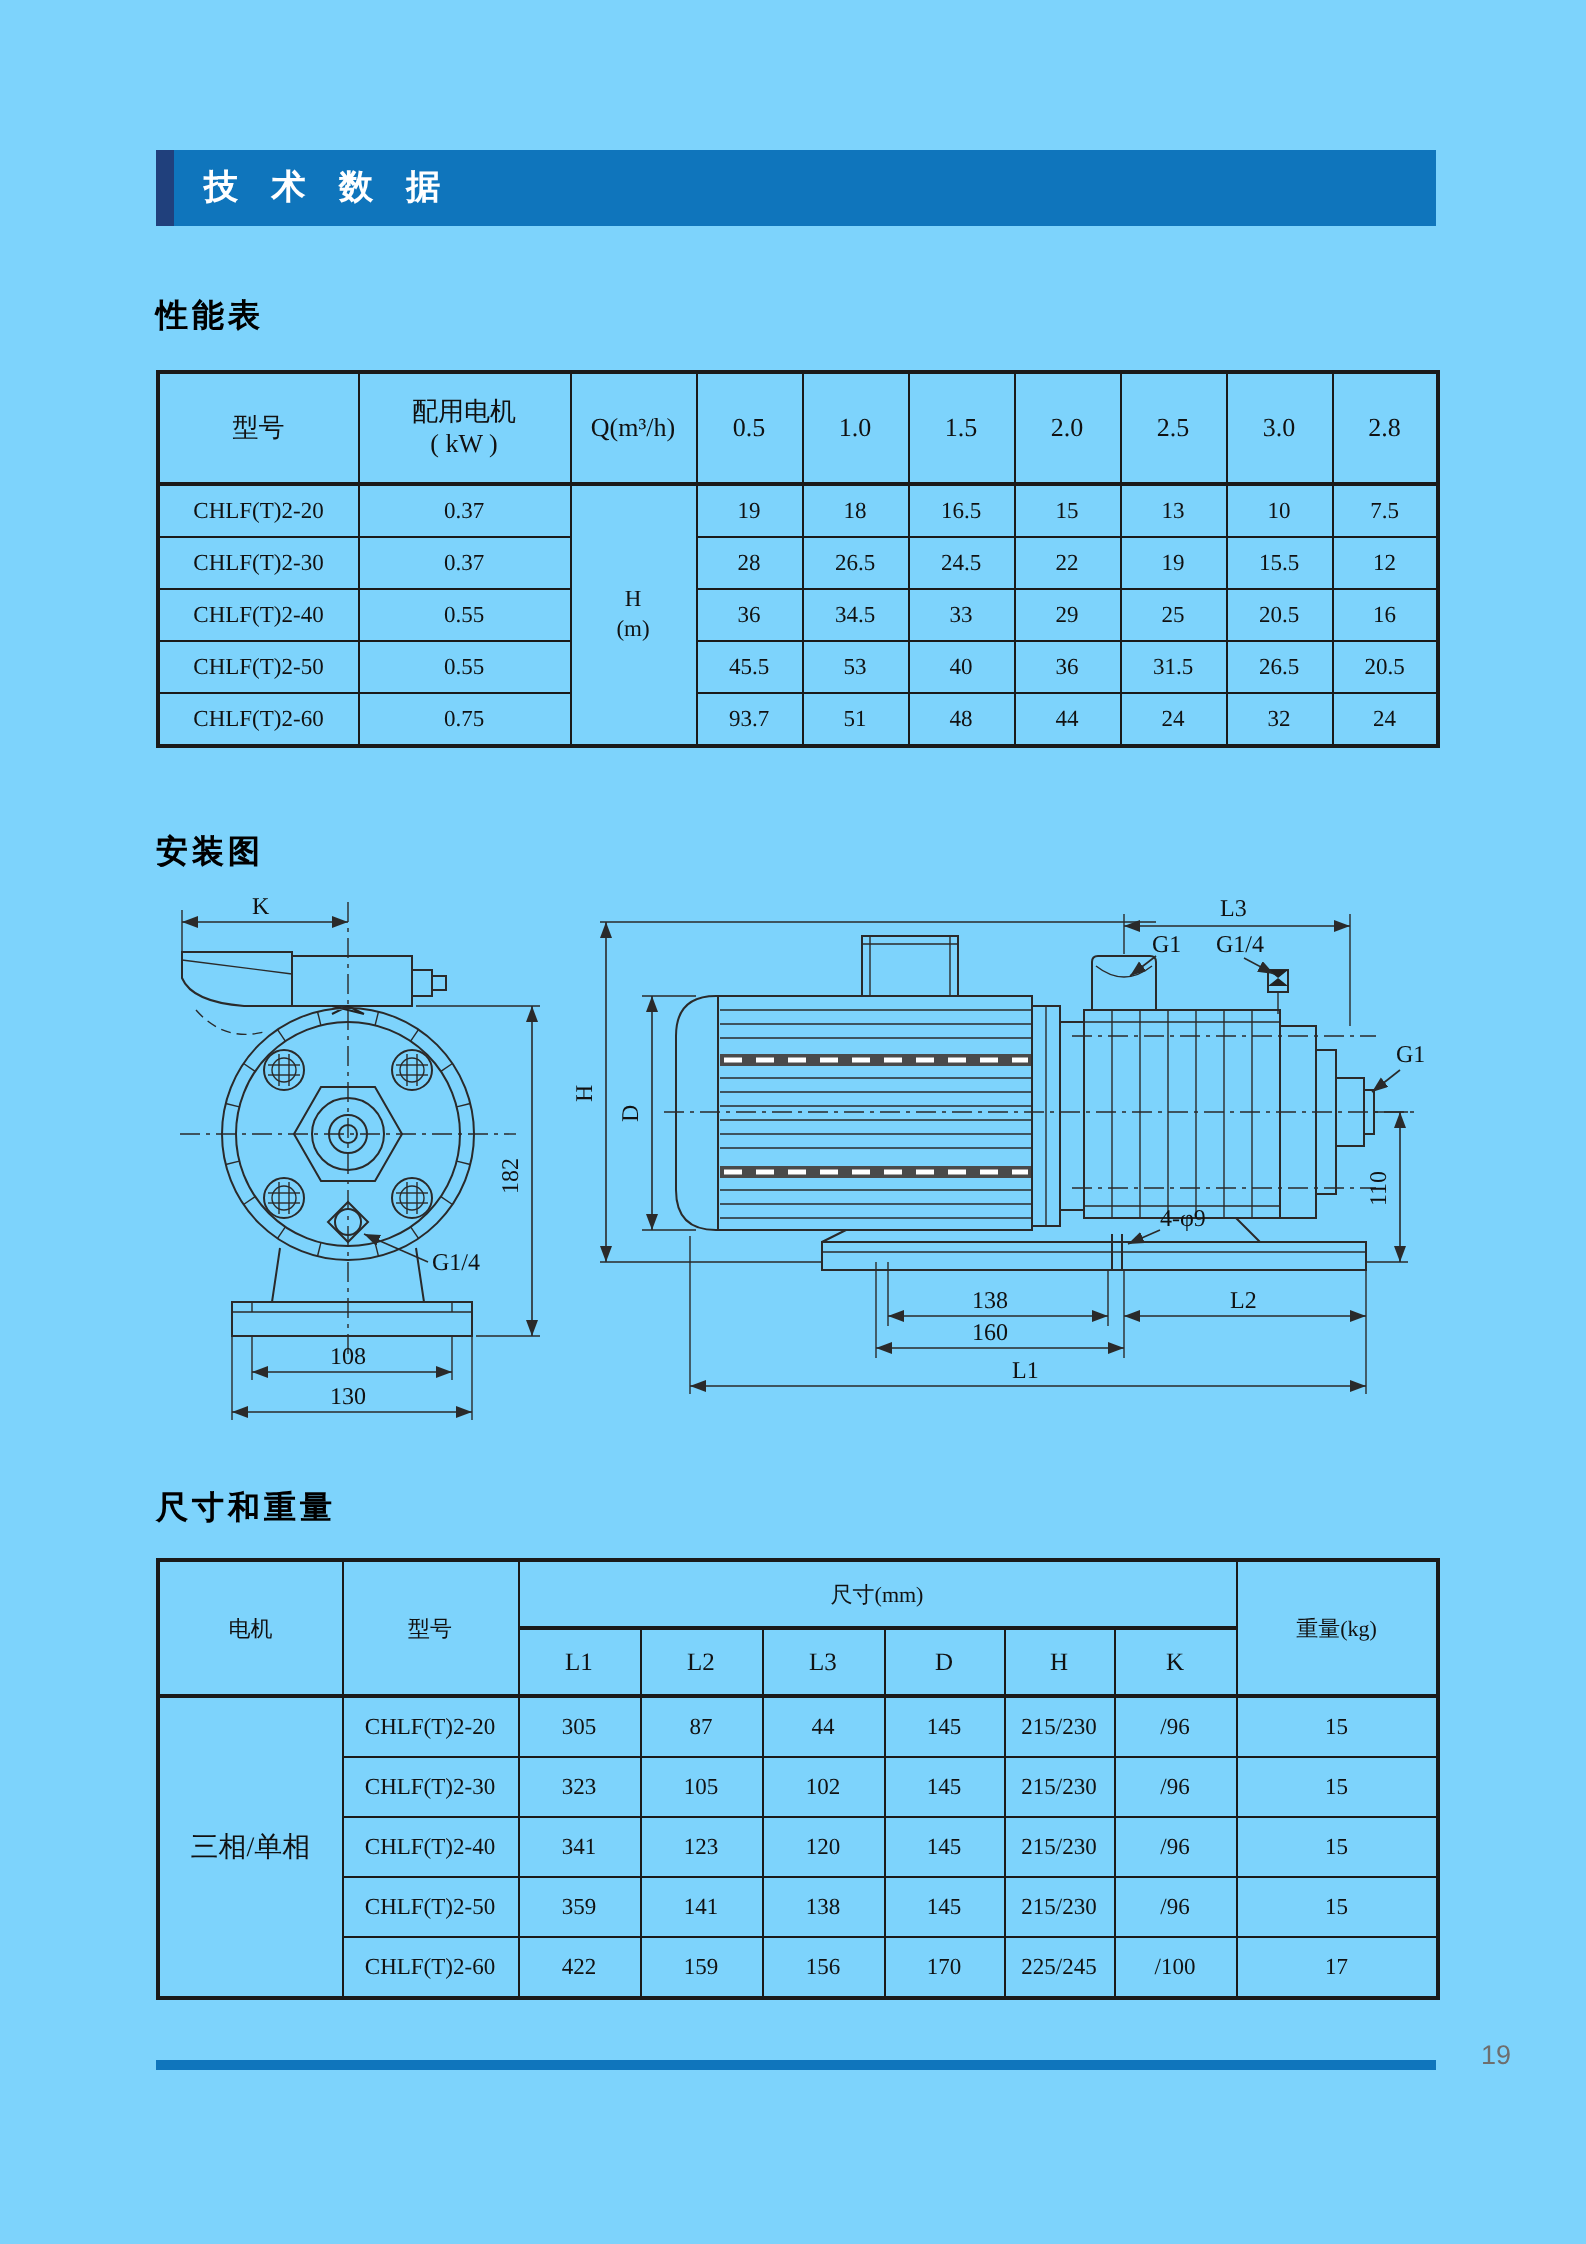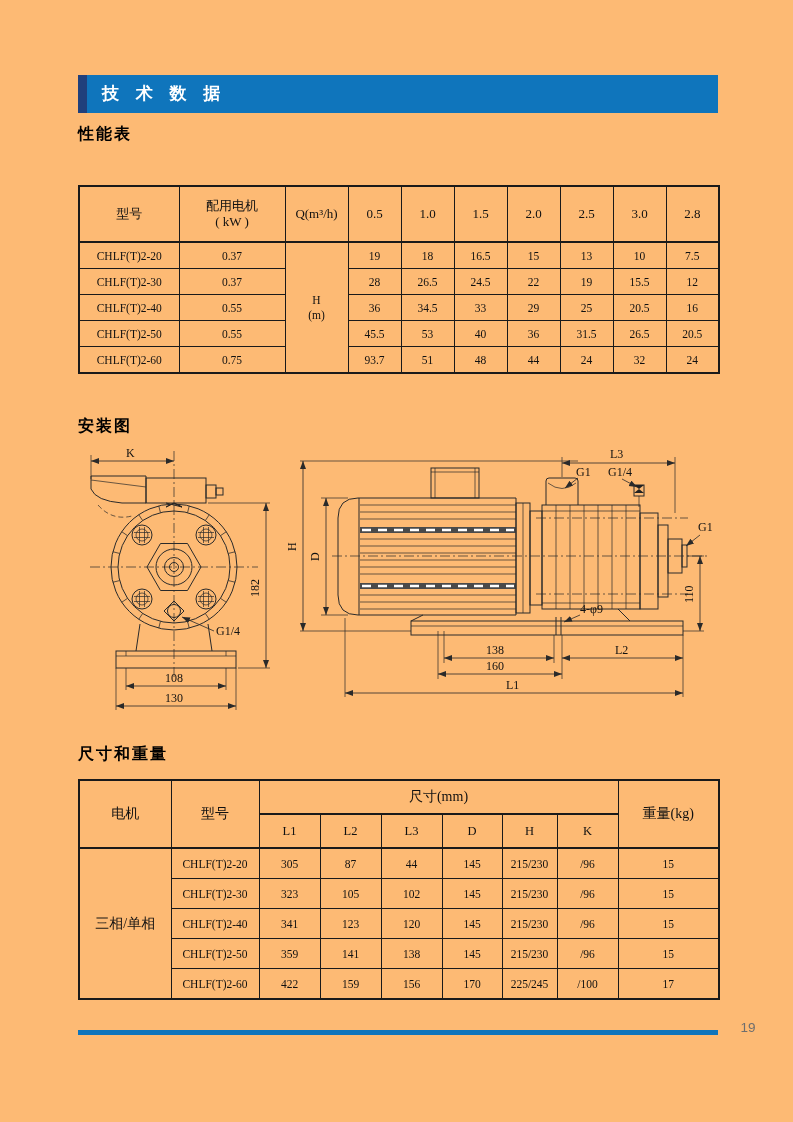--- a/index.html
+++ b/index.html
@@ -1,16 +1,16 @@
 <!DOCTYPE html>
 <html><head>
 <meta charset="utf-8">
 <style>
   html,body{margin:0;padding:0;background:#e8e8e8;}
-  .page{position:relative;width:793px;height:1122px;margin:0 auto;background:#fdba74;overflow:hidden;
+  .page{position:relative;width:793px;height:1122px;margin:0 auto;background:#7dd3fc;overflow:hidden;
         font-family:"Liberation Serif","DejaVu Serif",serif;color:#111;}
   
   .header-bar{position:absolute;left:78px;top:75px;width:640px;height:38px;display:flex;}
   .header-dark{width:9px;background:#20407c;}
   .header-main{flex:1;background:#0f75bc;color:#fff;
                font-family:"Liberation Sans","DejaVu Sans",sans-serif;font-weight:bold;
                font-size:17px;letter-spacing:6px;line-height:38px;padding-left:15px;}
   
   .sec-heading{position:absolute;left:78px;font-family:"Liberation Sans","DejaVu Sans",sans-serif;
                font-weight:bold;font-size:16px;letter-spacing:2px;color:#000;}
@@ -18,21 +18,21 @@
   table.spec{position:absolute;left:78px;border-collapse:collapse;table-layout:fixed;width:640px;
              font-family:"Liberation Serif","DejaVu Serif",serif;}
   table.spec td,table.spec th{border:1px solid #1a1a1a;text-align:center;vertical-align:middle;
              font-weight:normal;padding:0;}
   table.spec{border:2px solid #1a1a1a;}
   #perf-table{top:185px;}
   #perf-table .hdr td{height:54px;border-bottom:2.5px solid #1a1a1a;font-size:13px;}
   #perf-table .body-row td{height:25px;font-size:11.5px;}
   #perf-table .model-cell{font-size:11px;}
   #dim-table{top:779px;}
-  #dim-table .hrow1 td{height:32px;font-size:14px;}
+  #dim-table .hrow1 td{height:32px;font-size:11px;}
   #dim-table .hrow1 .dims-span{border-bottom:2.5px solid #1a1a1a;}
   #dim-table .hrow2 td{height:32px;font-size:12.5px;border-bottom:2.5px solid #1a1a1a;}
   #dim-table .span2{border-bottom:2.5px solid #1a1a1a;}
   #dim-table .body-row td{height:29px;font-size:11.5px;}
   #dim-table .model-cell{font-size:11px;}
   .two-line span{display:block;line-height:1.25;}
   
   .drawings{position:absolute;left:78px;top:443px;width:650px;height:282px;}
   .drawings svg{position:absolute;top:0;}
   #front-view{left:0;}
@@ -52,21 +52,21 @@
 </head>
 <body>
 
 <div class="page">
 
   <div class="header-bar">
     <div class="header-dark"></div>
     <div class="header-main">技 术 数 据</div>
   </div>
 
-  <div class="sec-heading" style="top:124px">性能表</div>
+  <div class="sec-heading" style="top:148px">性能表</div>
 
   <table class="spec" id="perf-table">
     <colgroup>
       <col style="width:100px">
         <col style="width:106px">
         <col style="width:63px">
       <col style="width:53px">
         <col style="width:53px">
         <col style="width:53px">
         <col style="width:53px">

